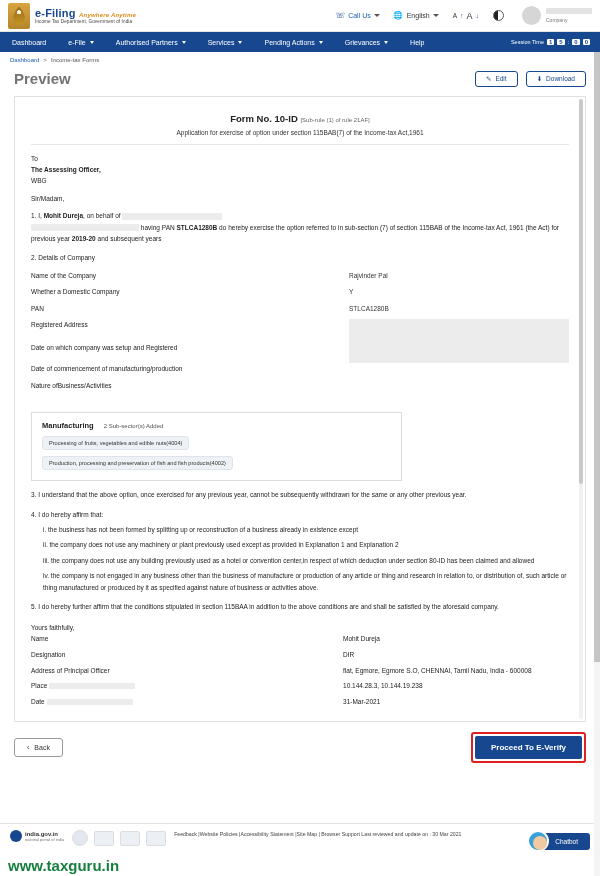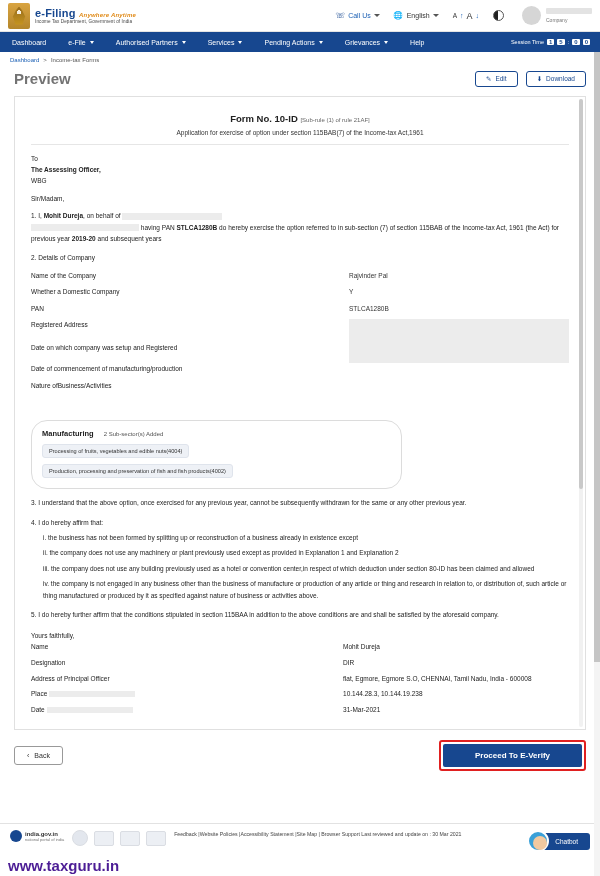--- a/index.html
+++ b/index.html
@@ -125,22 +125,22 @@
   .bold { font-weight:bold; }
   
   .details { display:flex; margin-top:4px; }
   .det-left { width:58%; }
   .det-right { width:42%; padding-left:6px; }
   .det-row { font-size:6.5px; line-height:2.55; }
   .det-val { font-size:6.5px; line-height:2.55; color:#333;}
   .grey-box { background:#ececec; height:44px; width:100%; margin-top:2px;}
   
   .mfg {
-    border:1px solid #dcdcdc; border-radius:16px;
-    margin-top:26px; padding:8px 10px 10px 10px;
+    border:1px solid #dcdcdc; border-radius:0;
+    margin-top:18px; padding:8px 10px 10px 10px;
     width:69%;
   }
   .mfg-head { font-size:7.5px; font-weight:bold; display:flex; align-items:baseline; gap:10px;}
   .mfg-head .cnt { font-size:6px; font-weight:normal; color:#555;}
   .chip {
     display:inline-block; background:#eef1f6; border:1px solid #dfe4ec;
     border-radius:3px; font-size:5.6px; color:#333;
     padding:3px 6px; margin-top:6px;
   }
   
@@ -157,21 +157,21 @@
   .btn-back {
     border:1px solid #999; background:#fff; color:#333; border-radius:3px;
     font-size:7px; padding:5px 12px; display:flex; align-items:center; gap:5px; cursor:pointer;
   }
   .btn-proceed-wrap {
     margin-left:auto;
     border:2px solid #e02020; border-radius:3px; padding:2px;
   }
   .btn-proceed {
     background:#17478f; color:#fff; border:none; border-radius:2px;
-    font-size:8px; font-weight:bold; padding:7px 32px; cursor:pointer;text-align:right;
+    font-size:8px; font-weight:bold; padding:7px 16px; cursor:pointer;text-align:right;
   }
   
   .footer {
     position:absolute; left:0; right:0; bottom:24px;
     border-top:1px solid #e2e2e2;
     padding:6px 10px 0 10px;
     display:flex; align-items:flex-start; gap:8px;
     background:#fff;
   }
   .foot-logos { display:flex; align-items:center; gap:6px;}
@@ -194,21 +194,21 @@
     content:""; position:absolute; left:4px; top:4px; width:14px;height:14px;border-radius:50%;
     background:#f2c9a0;
   }
   .chat-btn {
     background:#17478f;color:#fff;font-size:6.5px;
     padding:5px 12px 5px 14px;border-radius:3px;margin-left:-8px;
   }
   
   .watermark {
     position:absolute; left:8px; bottom:2px;
-    font-size:15px; font-weight:bold; color:#4c1d95;
+    font-size:15px; font-weight:bold; color:#15803d;
     font-family:"Liberation Sans", sans-serif;
   }
   .page-scroll {
     position:absolute; right:0; top:52px; bottom:0; width:6px; background:#f4f4f4;
   }
   .page-scroll i { position:absolute; top:0; left:0; right:0; height:74%; background:#c5c5c5; }
 </style>
 </head>
 <body>
 

